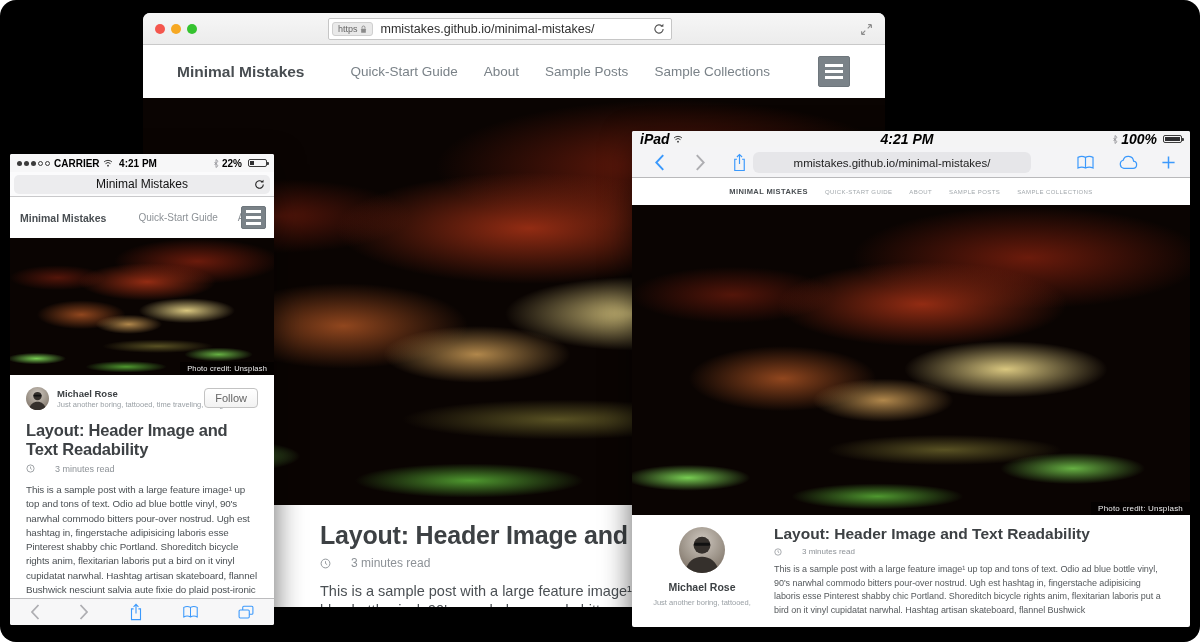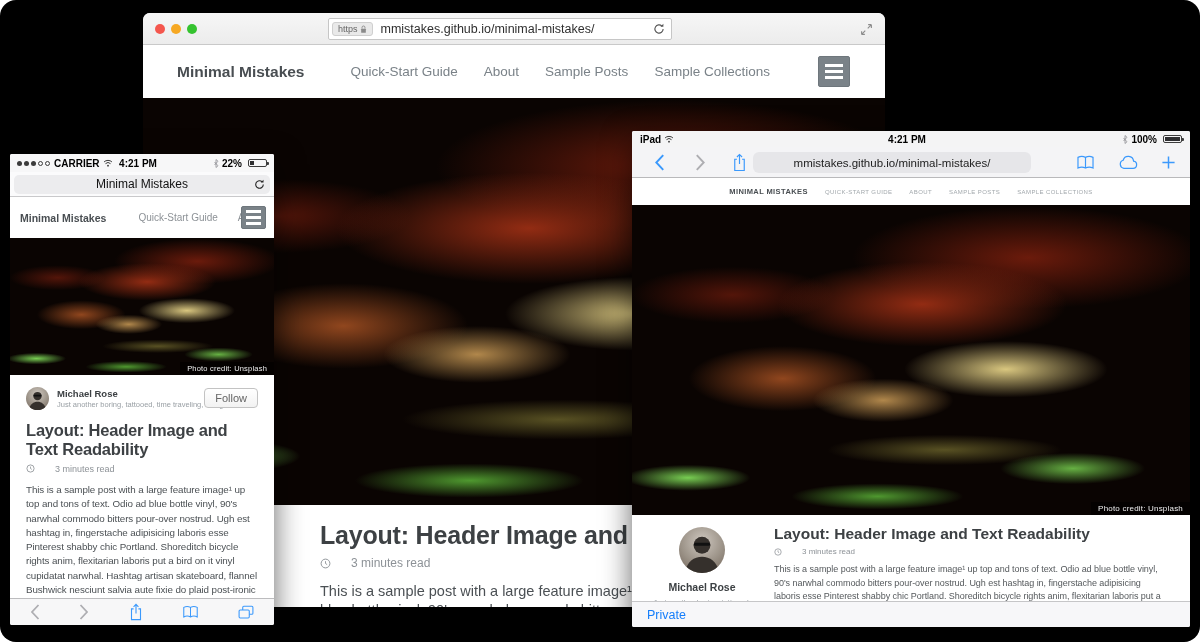--- a/index.html
+++ b/index.html
@@ -107,21 +107,21 @@
   .ip-meta{ margin-top:5px; font-size:9px; }
   .ip-body{ margin-top:9px; font-size:9.8px; line-height:1.46; letter-spacing:-.1px; color:#4b5054; }
   .ip-toolbar{ height:27px; background:#f7f7f8; border-top:1px solid #bcbcbe;
     display:flex; align-items:center; justify-content:space-between; padding:0 20px; }
   .tb-ic{ display:flex; cursor:pointer; }
 
   
   .ipad{ position:absolute; left:632px; top:131px; width:558px; height:496px; background:#fff;
     z-index:3; border-radius:2px; overflow:hidden; display:flex; flex-direction:column;
     box-shadow:0 10px 30px rgba(0,0,0,.6); }
-  .pad-status{ height:15px; background:#f4f4f5; padding:8px 8px; font-size:10px; }
+  .pad-status{ height:15px; background:#f4f4f5; padding:8px 8px; font-size:14px;font-style:italic; }
   .pad-toolbar{ position:relative; height:31px; background:#f4f4f6; border-bottom:1px solid #b9b9bb;
     display:flex; align-items:center; padding:0 14px; }
   .pad-field{ position:absolute; left:121px; top:5px; width:278px; height:21px; background:#e6e6e9;
     border-radius:6px; display:flex; align-items:center; justify-content:center;
     font-size:11.5px; color:#222; cursor:text; }
   .pad-right-ics{ position:absolute; right:14px; display:flex; align-items:center; gap:22px; }
   .pad-nav{ height:27px; background:#fff; display:flex; align-items:center; justify-content:center; gap:17px; }
   .pad-brand{ font-size:7.5px; font-weight:bold; color:#494e52; letter-spacing:.4px; cursor:pointer; }
   .pad-link{ font-size:6px; color:#a2a8ac; letter-spacing:.4px; cursor:pointer; }
   .pad-hero{ height:310px; }
@@ -416,18 +416,15 @@
                 <circle cx="8" cy="8" r="6.4" fill="none" stroke="currentColor" stroke-width="1.5"></circle>
                 <path d="M8 4.6V8l2.4 1.6" fill="none" stroke="currentColor" stroke-width="1.4"></path>
               </svg>
           </span>
           <span>3 minutes read</span>
         </div>
         <p class="pad-body">This is a sample post with a large feature image¹ up top and tons of text. Odio ad blue bottle vinyl, 90's narwhal commodo bitters pour-over nostrud. Ugh est hashtag in, fingerstache adipisicing laboris esse Pinterest shabby chic Portland. Shoreditch bicycle rights anim, flexitarian laboris put a bird on it vinyl cupidatat narwhal. Hashtag artisan skateboard, flannel Bushwick</p>
       </div>
     </div>
 
-    <div class="private-bar">
-      <span class="private-label">Private</span>
-    </div>
   </section>
 
 </div>
 
 </body></html>

